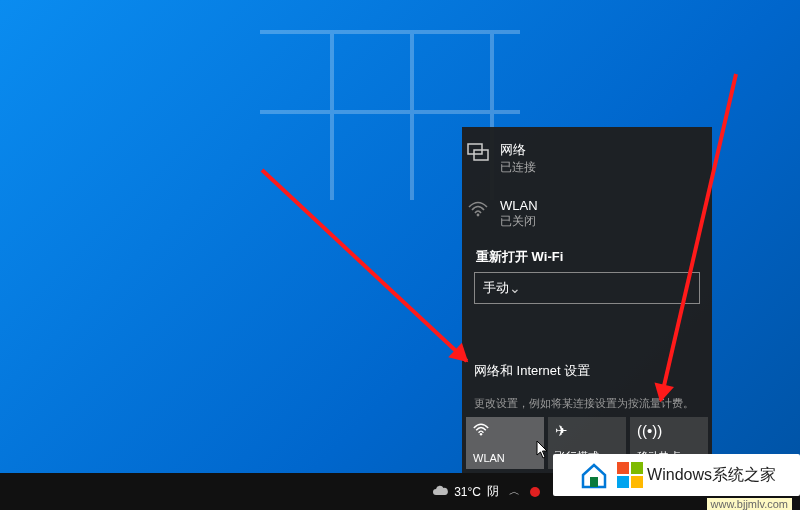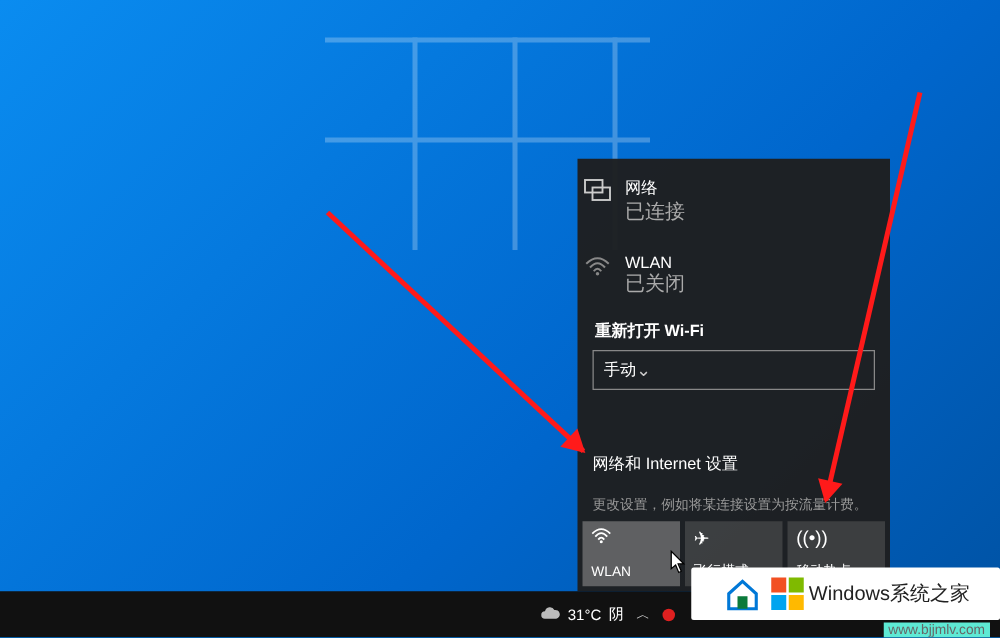--- a/index.html
+++ b/index.html
@@ -31,21 +31,21 @@
       right: 88px; top: 127px;
       width: 250px; height: 346px;
       background: rgba(30,30,30,0.96);
       color: #fff;
       padding: 8px 0 0 0;
     }
     
     .net-row { display: flex; align-items: flex-start; gap: 8px; padding: 6px 2px; }
     .net-icon { width: 28px; height: 22px; display:flex; align-items:center; justify-content:center; color:#ccc; }
     .net-text .title { font-size: 13px; color: #fff; }
-    .net-text .sub { font-size: 16px; color: #aaa; font-family: Liberation Serif, serif; }
+    .net-text .sub { font-size: 12px; color: #aaa; font-family: Liberation Serif, serif; }
     
     .section-label { font-size: 13px; padding: 12px 14px 6px; color:#fff;font-weight:bold; }
     
     .dropdown {
       margin: 0 12px; height: 32px;
       border: 1px solid #888; background: transparent;
       display: flex; align-items: center; 
       padding: 0 8px; color: #fff; font-size: 13px;
     }
     .chevron { color:#ccc; font-size: 14px; }
@@ -87,21 +87,21 @@
     
     
     .cursor { position:absolute; left: 536px; top: 440px; width: 14px; height: 20px; }
     
     
     .watermark {
       position:absolute; right: 0; bottom: 14px; background:#fff;
       display:flex; align-items:center; gap:4px; padding: 4px 24px;
       font-size: 16px; color:#222; border-radius: 2px;
     }
-    .watermark .url { position:absolute; right:8px; bottom:-14px; font-size:11px; color:#666; background:#5eead4; padding:0 4px;}
+    .watermark .url { position:absolute; right:8px; bottom:-14px; font-size:11px; color:#666; background:#fef9c3; padding:0 4px;}
     .wm-logo { display:grid; grid-template-columns: 12px 12px; grid-template-rows: 12px 12px; gap:2px; }
     .wm-logo span:nth-child(1){background:#f25022;} .wm-logo span:nth-child(2){background:#7fba00;}
     .wm-logo span:nth-child(3){background:#00a4ef;} .wm-logo span:nth-child(4){background:#ffb900;}
     .house-badge{
       width:34px;height:34px;position:relative;background:#fff;border-radius:4px;
       display:flex;align-items:center;justify-content:center;margin-right:2px;
     }
   </style>
 </head>
 <body>

